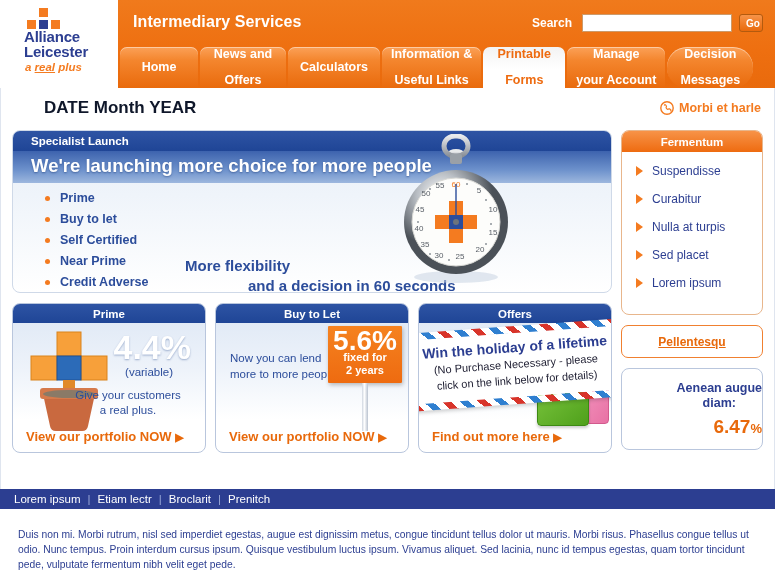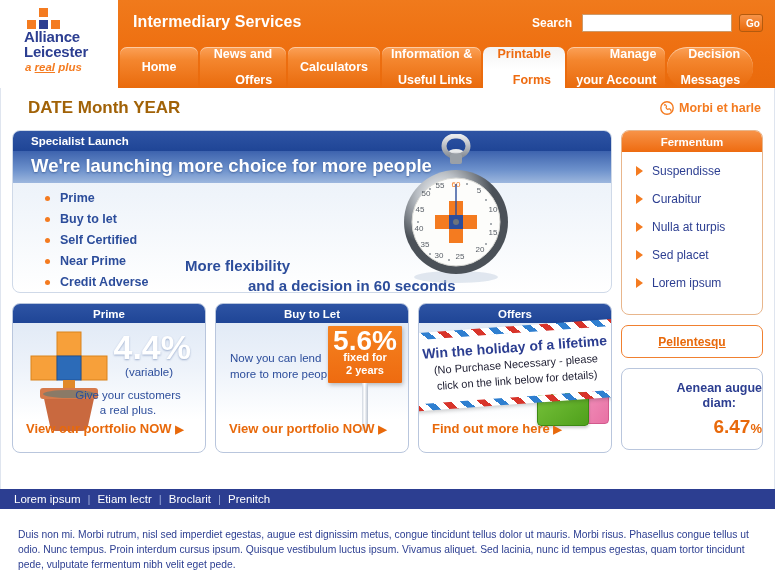--- a/index.html
+++ b/index.html
@@ -65,43 +65,43 @@
   
   .nav { position:absolute; left: 120px; bottom: 0; height: 43px; display:flex; align-items:flex-end; }
   .tab {
     position: relative;
     height: 41px;
     margin-right: 2px;
     border-radius: 7px 7px 0 0;
     background: linear-gradient(to bottom, #FBA158 0%, #F4862E 32%, #E96A0C 100%);
     color:#ffffff;
     font-size: 12.5px; font-weight: bold; line-height: 13px;
-    display:flex; align-items:center; justify-content:center; text-align:right;
+    display:flex; align-items:center; justify-content:center; text-align:center;
     padding: 0 9px; cursor:pointer;
     box-shadow: inset 0 1px 0 rgba(255,255,255,0.45);
   }
   .tab span { display:block; }
   .tab.active {
     background: linear-gradient(to bottom, #f3f3f3 0%, #ffffff 55%, #ffffff 100%);
     color: #EE6B10;
     box-shadow: none;
   }
   .tab.home { min-width: 78px; }
   .tab.t-news { min-width: 86px; }
   .tab.t-calc { min-width: 92px; }
   .tab.t-info { min-width: 90px; }
   .tab.t-print { min-width: 82px; }
   .tab.t-manage { min-width: 92px; }
   .tab.t-dec { min-width: 86px; border-radius: 20px; }
 
   
   .datebar { position:relative; height: 42px; }
   .date-title {
-    position:absolute; left: 28px; top: 10px;
-    color:#a16207; font-size: 17px; font-weight: bold;
+    position:absolute; left: 44px; top: 10px;
+    color:#0f172a; font-size: 17px; font-weight: bold;
   }
   .phone {
     position:absolute; right: 14px; top: 13px;
     color:#F47B20; font-size: 12.5px; font-weight: bold;
     display:flex; align-items:center; cursor:pointer;
   }
   .phone svg { margin-right: 5px; }
 
   
   .main { position:relative; padding: 0 12px; }
@@ -157,21 +157,21 @@
     position:relative; width: 194px; height: 150px;
     border:1px solid #b9c6dd; border-radius: 8px; overflow:hidden;
     background: linear-gradient(to bottom, #dde7f5 0%, #eef3fa 45%, #ffffff 78%, #ffffff 100%);
   }
   .promo-head {
     height: 19px; background: linear-gradient(to bottom, #2E54A4 0%, #1F4596 100%);
     color:#fff; font-size: 11.5px; font-weight:bold;
     display:flex; align-items:center; justify-content:center;
   }
   .promo-cta {
-    position:absolute; left: 13px; bottom: 16px;
+    position:absolute; left: 13px; bottom: 8px;
     color:#E8690B; font-size: 13px; font-weight: bold; cursor:pointer;
     white-space: nowrap;
   }
   .promo-cta .arr { font-size: 11px; }
 
   .rate-big {
     position:absolute; right: 14px; top: 26px;
     color:#ffffff; font-size: 34px; font-weight: bold; line-height: 34px;
     text-shadow: 0 1px 2px rgba(60,90,150,0.45);
   }

